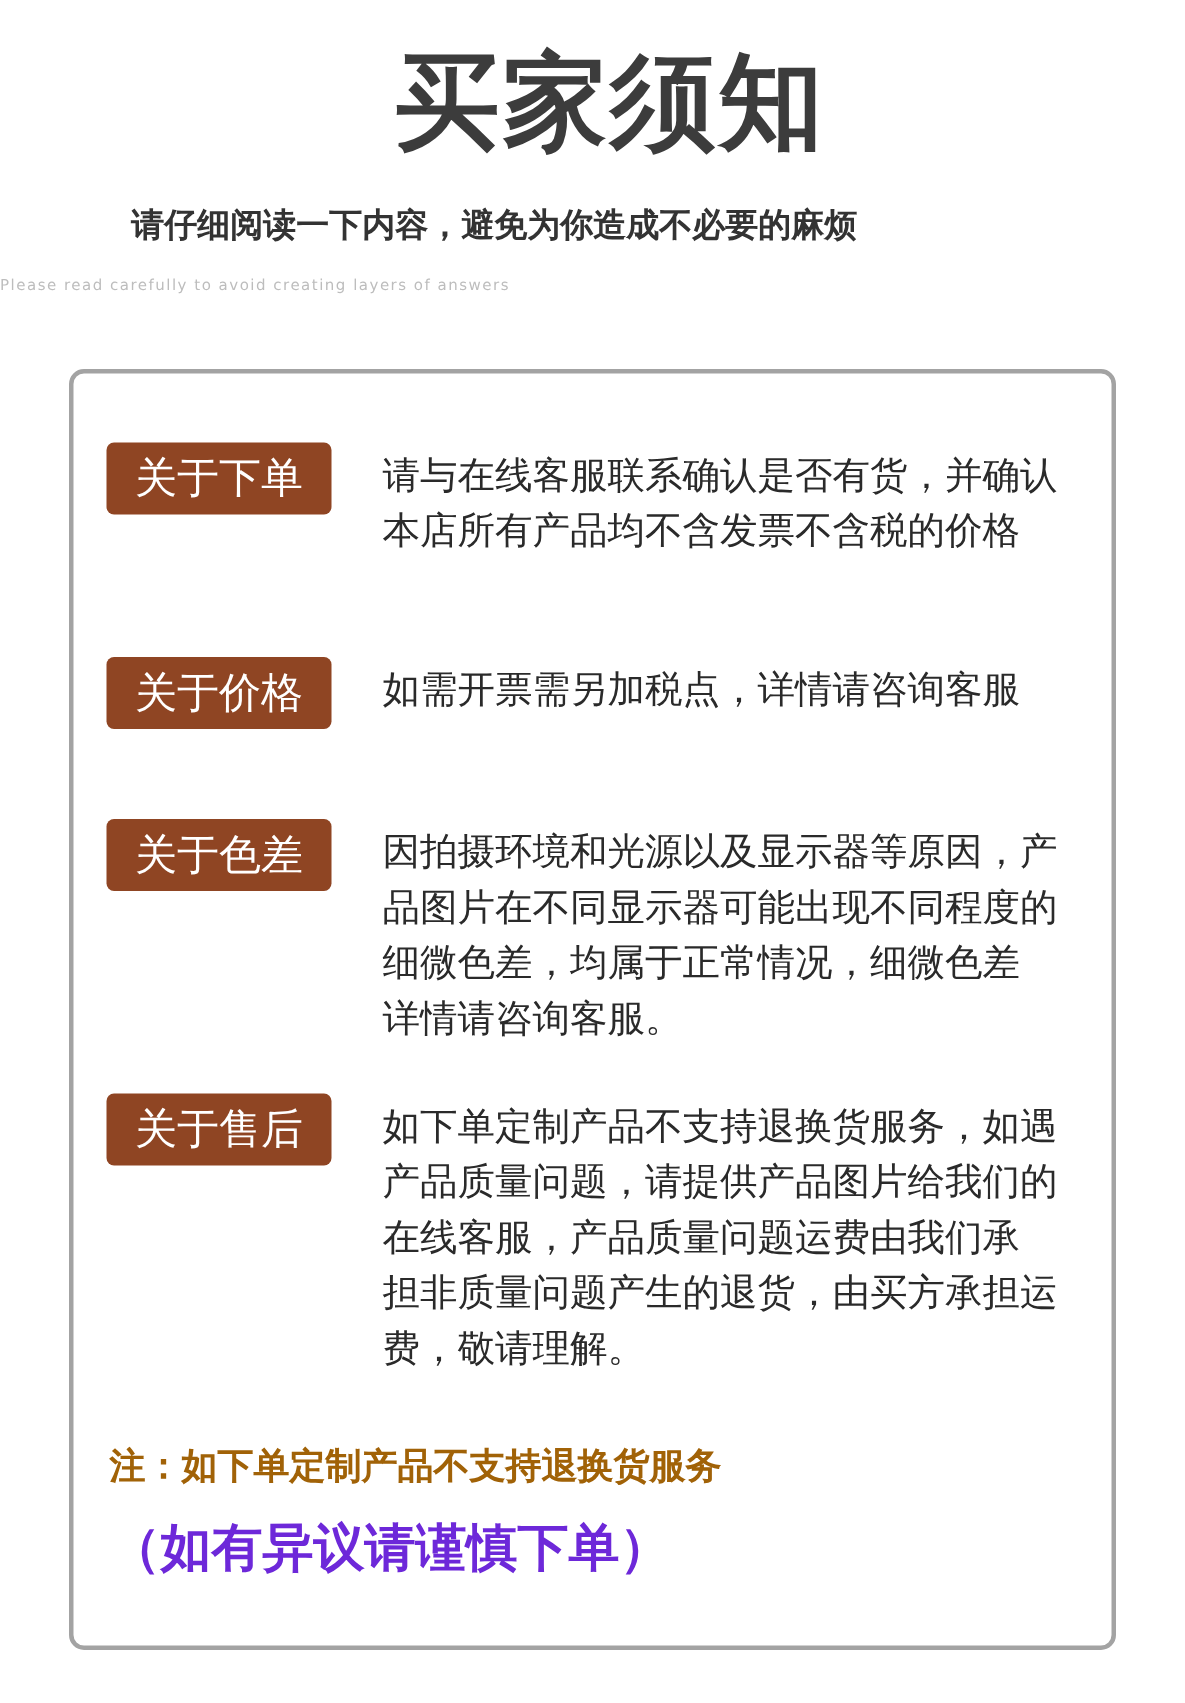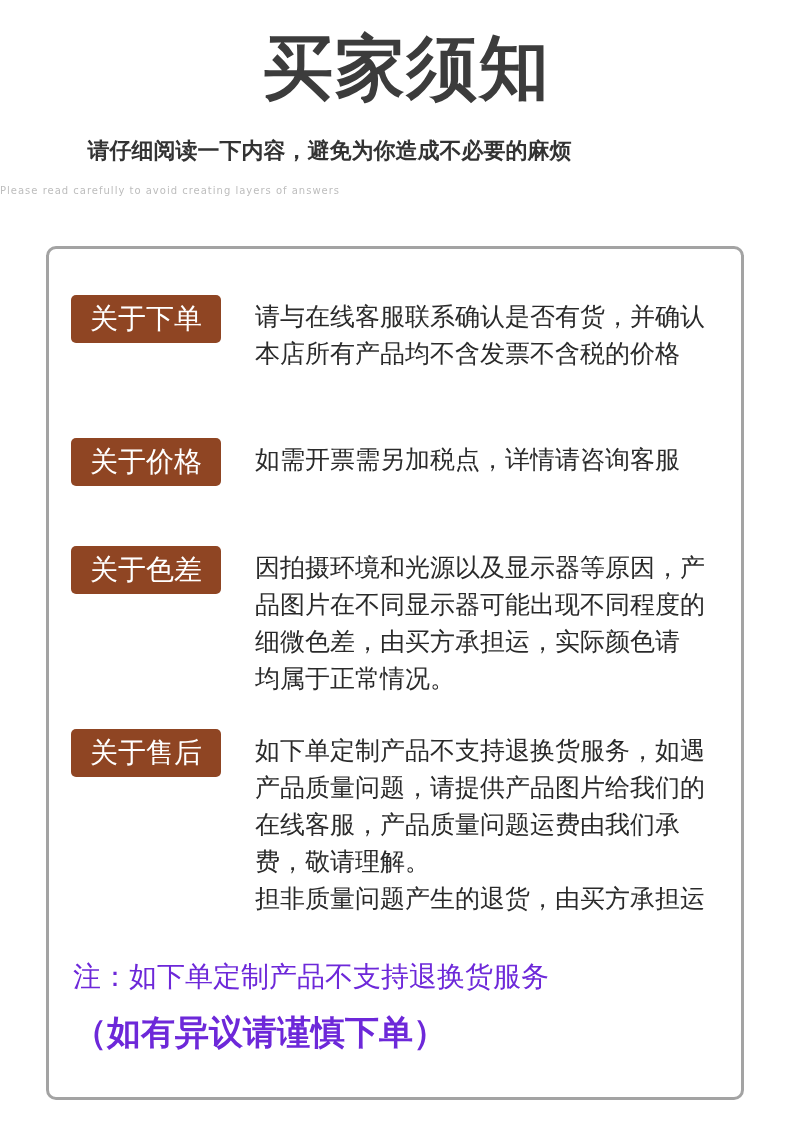--- a/index.html
+++ b/index.html
@@ -29,21 +29,21 @@
     background: #8f4523; border-radius: 5px; color: #ffffff;
     font-size: 28px; line-height: 48px; text-align: center; letter-spacing: 0px;
   }
   .body-text {
     position: absolute; left: 190px; top: 3px; width: 480px;
     font-size: 25px; line-height: 37px; color: #2a2a2a; margin-left: 16px;
   }
   .body-text div { white-space: nowrap; }
   .note {
     position: absolute; left: 24px; top: 708px; width: 660px;
-    font-size: 28px; line-height: 40px; color: #6d28d9; font-weight: normal; white-space: nowrap;
+    font-size: 24px; line-height: 40px; color: #a16207; font-weight: bold; white-space: nowrap;
   }
   .note-red {
     position: absolute; left: 24px; top: 763px; width: 660px;
     font-size: 34px; line-height: 40px; color: #6d28d9; font-weight: bold; white-space: nowrap;
   }
 </style>
 </head>
 <body>
 
 <div class="title">买家须知</div>
@@ -65,31 +65,31 @@
     <div class="body-text">
       <div>如需开票需另加税点，详情请咨询客服</div>
     </div>
   </div>
 
   <div class="section" style="top:297px;">
     <div class="tag">关于色差</div>
     <div class="body-text">
       <div>因拍摄环境和光源以及显示器等原因，产</div>
       <div>品图片在不同显示器可能出现不同程度的</div>
-      <div>细微色差，由买方承担运，实际颜色请</div>
-      <div>均属于正常情况。</div>
+      <div>细微色差，均属于正常情况，细微色差</div>
+      <div>详情请咨询客服。</div>
     </div>
   </div>
 
   <div class="section" style="top:480px;">
     <div class="tag">关于售后</div>
     <div class="body-text">
       <div>如下单定制产品不支持退换货服务，如遇</div>
       <div>产品质量问题，请提供产品图片给我们的</div>
       <div>在线客服，产品质量问题运费由我们承</div>
+      <div>担非质量问题产生的退货，由买方承担运</div>
       <div>费，敬请理解。</div>
-      <div>担非质量问题产生的退货，由买方承担运</div>
     </div>
   </div>
 
   <div class="note">注：如下单定制产品不支持退换货服务</div>
   <div class="note-red">（如有异议请谨慎下单）</div>
 </div>
 
 </body></html>

